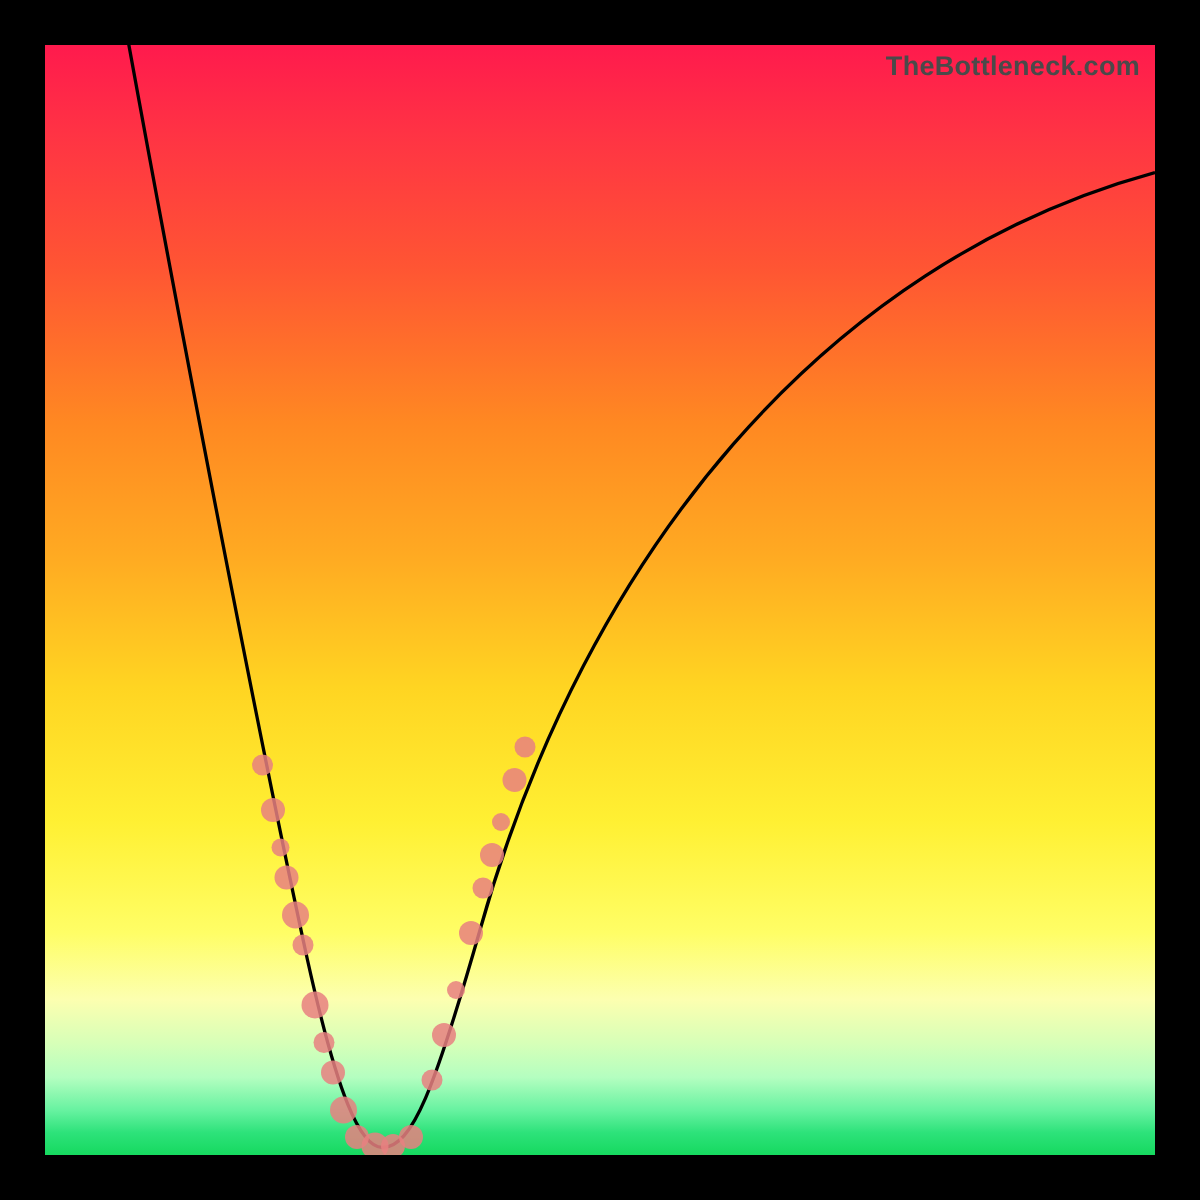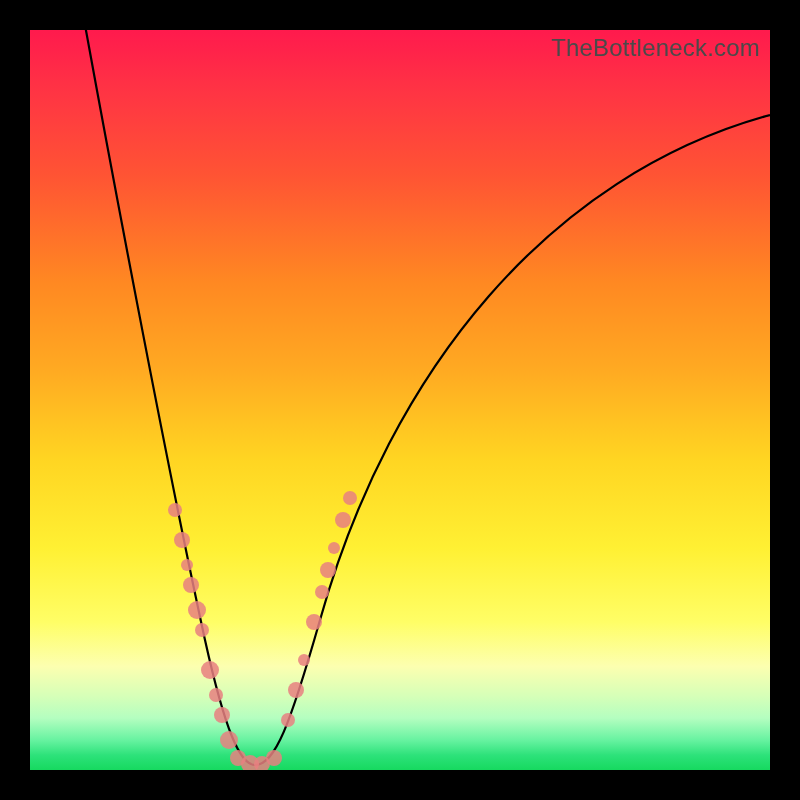--- a/index.html
+++ b/index.html
@@ -30,22 +30,22 @@
       #b4fec0 93%,
       #66f2a0 96%,
       #2de27a 98%,
       #16d95f 100%);
   }
   .attribution {
     position: absolute;
     top: 4px;
     right: 10px;
     font-family: Arial, Helvetica, sans-serif;
-    font-size: 24px;
-    font-weight: normal;
+    font-size: 18px;
+    font-weight: bold;
     color: #4a4a4a;
     letter-spacing: 0.2px;
     margin-left: 10px;
   }
   svg.curve {
     position: absolute;
     left: 0;
     top: 0;
     width: 740px;
     height: 740px;

